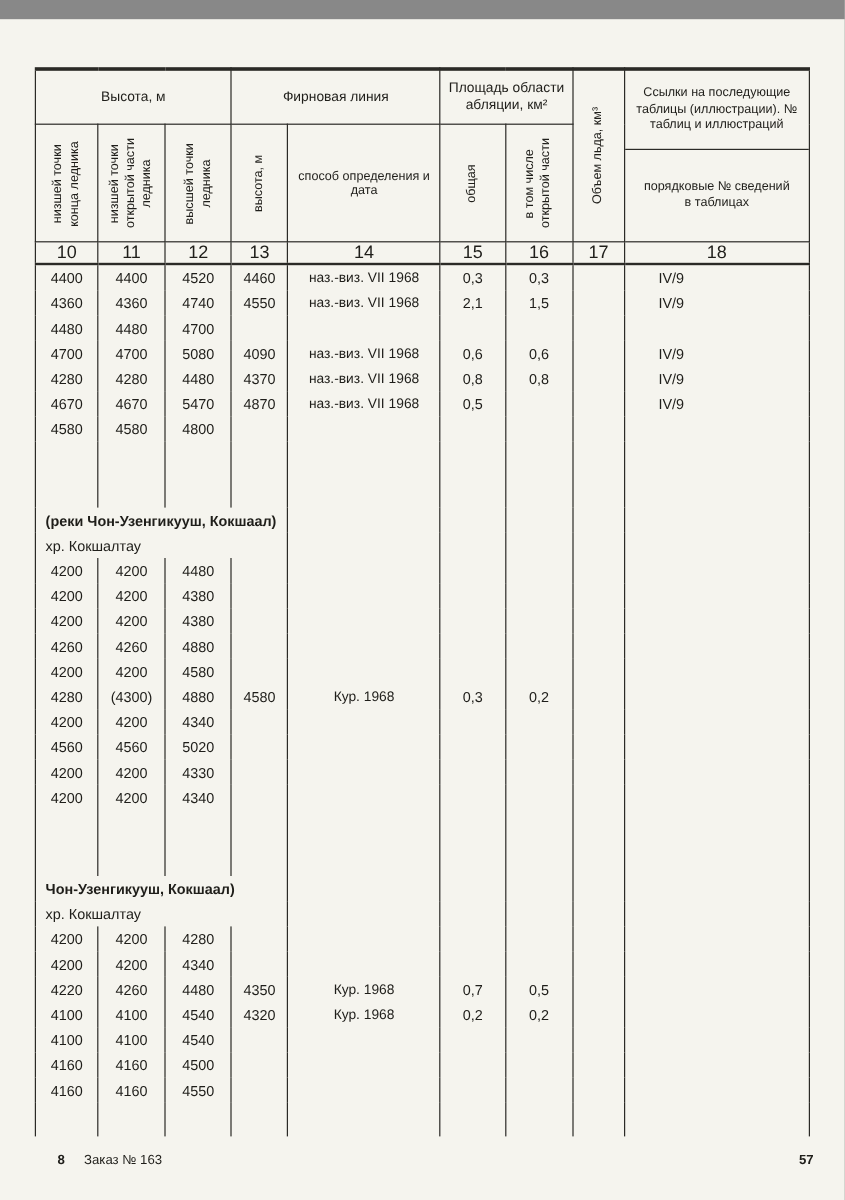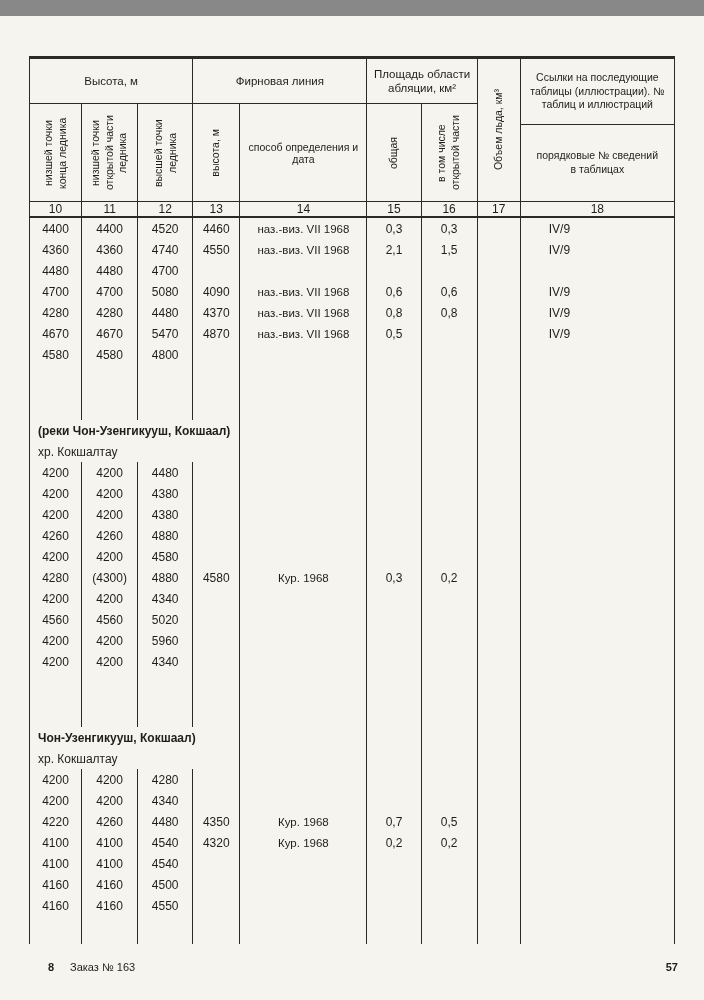--- a/index.html
+++ b/index.html
@@ -31,21 +31,21 @@
     border:1px solid var(--rule);
     font-weight:normal;
     vertical-align:middle;
     text-align:center;
     padding:2px 3px;
     box-sizing:border-box;
   }
   tr.group-row th{height:46px;font-size:11.5px;line-height:1.25;}
   tr.sub-row th{height:97px;font-size:10.5px;}
   tr.num-row th{
-    height:14px;font-size:12px;padding:0;
+    height:14px;font-size:15px;padding:0;
     border-bottom:2px solid var(--rule);
   }
   .vert{
     writing-mode:vertical-rl;
     transform:rotate(180deg);
     margin:0 auto;
     font-size:10.5px;
     line-height:1.3;
     max-height:92px;
     white-space:normal;
@@ -343,21 +343,21 @@
             <td class="c-num"></td>
             <td class="c-method"></td>
             <td class="c-val"></td>
             <td class="c-val"></td>
             <td class="c-vol"></td>
             <td class="c-ref"></td>
           </tr>
           <tr class="data-row">
             <td class="c-num">4200</td>
             <td class="c-num">4200</td>
-            <td class="c-num">5960</td>
+            <td class="c-num">4330</td>
             <td class="c-num"></td>
             <td class="c-method"></td>
             <td class="c-val"></td>
             <td class="c-val"></td>
             <td class="c-vol"></td>
             <td class="c-ref"></td>
           </tr>
           <tr class="data-row">
             <td class="c-num">4200</td>
             <td class="c-num">4200</td>

